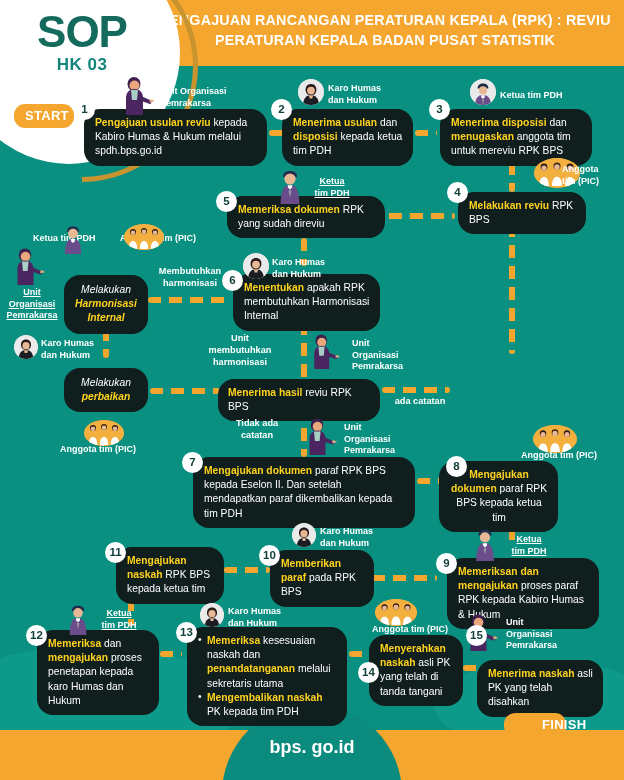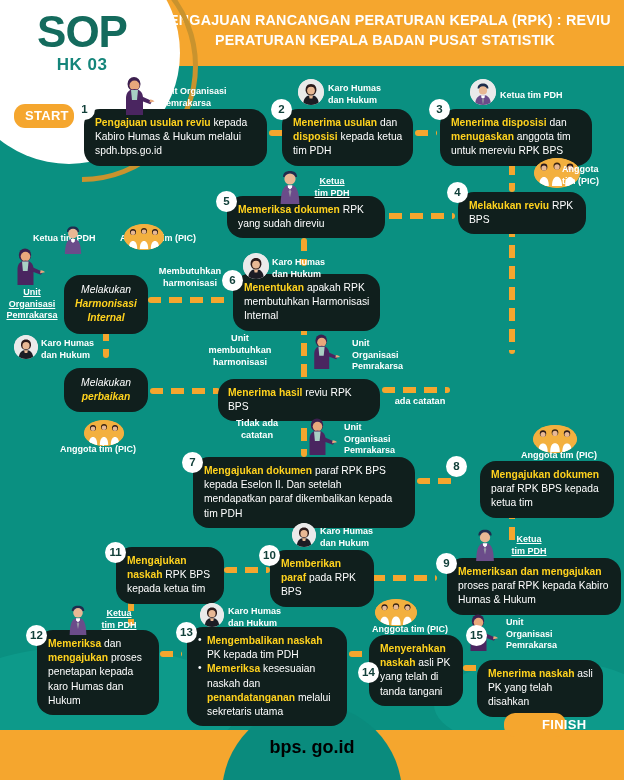--- a/index.html
+++ b/index.html
@@ -58,21 +58,21 @@
   .footer{
     position:absolute; left:0; bottom:0; width:624px; height:50px;
     background:#f5a62e;
   }
   .footer-circle{
     position:absolute; left:222px; bottom:-104px; width:180px; height:180px;
     border-radius:50%; background:#0a8b7d;
   }
   .footer-text{
     position:absolute; left:222px; bottom:22px; width:180px;
-    text-align:center; color:#000000; font-size:18px; font-weight:bold;
+    text-align:center; color:#ffffff; font-size:18px; font-weight:bold;
     letter-spacing:0px;
   }
   .bg-soft-circle{
     position:absolute; left:-60px; bottom:14px; width:300px; height:120px;
     border-radius:50%;
     background:#0d9a8a;
   }
   .bg-soft-circle2{
     position:absolute; right:-30px; bottom:30px; width:220px; height:90px;
     border-radius:50%;
@@ -501,21 +501,21 @@
         <path d="M17.2 27c0-6.2 2.1-8.7 4.8-8.7s4.8 2.5 4.8 8.7z" fill="#ffffff"></path>
         <circle cx="34" cy="8.5" r="3.2" fill="#2b1a1a"></circle>
           <circle cx="34" cy="9.4" r="2.5" fill="#e8b894"></circle>
         <path d="M29.3 27c0-6 2-8.5 4.7-8.5s4.7 2.5 4.7 8.5z" fill="#ffffff"></path>
       </svg>
     </div>
   </div>
   <div class="lbl" style="left:521px; top:450px; width:96px;">Anggota tim (PIC)</div>
 
   <div class="num" style="left:446px; top:456px;">8</div>
-  <div class="box" style="left:480px; top:461px; width:134px;">
+  <div class="box" style="left:439px; top:461px; width:119px;text-align:center;">
     <span class="hl">Mengajukan dokumen</span><span class="pl"> paraf RPK BPS kepada ketua tim</span>
   </div>
 
   <div class="dashV" style="left:509px; top:506px; height:40px;"></div>
 
   <div class="av" style="left:470px; top:527px;">
     <div class="av-flat" style="width:30px;height:34px;">
       <svg width="30" height="34" viewBox="0 0 30 36">
         <path d="M8 9c0-4 2.5-6 7-6s7 2 7 6z" fill="#1f2c4e"></path>
         <circle cx="15" cy="11" r="5.4" fill="#e8b894"></circle>
@@ -524,21 +524,21 @@
         <path d="M15 21.6l1.4 1.6-1.4 6-1.4-6z" fill="#9a9aa8"></path>
       </svg>
     </div>
   </div>
   <div class="lbl c" style="left:501px; top:534px; width:56px;">
     <span>Ketua</span><br>
     <span>tim PDH</span>
   </div>
 
   <div class="num" style="left:436px; top:553px;">9</div>
-  <div class="box" style="left:447px; top:558px; width:174px;">
+  <div class="box" style="left:447px; top:558px; width:152px;">
     <span class="hl">Memeriksan dan mengajukan</span><span class="pl"> proses paraf RPK kepada Kabiro Humas &amp; Hukum</span>
   </div>
 
   <div class="dashH" style="left:351px; top:575px; width:86px;"></div>
 
   <div class="av" style="left:292px; top:523px;">
     <div class="av-circ" style="width:24px;height:24px;">
       <svg width="24" height="24" viewBox="0 0 26 26">
         <circle cx="13" cy="13" r="13" fill="#eaeaea"></circle>
         <path d="M13 5c4 0 5.6 3 5.4 6.2-.2 3-1.9 5-5.4 5s-5.2-2-5.4-5C7.4 8 9 5 13 5z" fill="#2b1a1a"></path>
@@ -602,22 +602,22 @@
     </div>
   </div>
   <div class="lbl" style="left:228px; top:606px; width:70px;">
     <span>Karo Humas</span><br>
     <span>dan Hukum</span>
   </div>
 
   <div class="num" style="left:176px; top:622px;">13</div>
   <div class="box" style="left:187px; top:627px; width:160px; padding:7px 10px 7px 12px;">
     <ul>
+      <li><span class="hl">Memeriksa</span><span class="pl"> kesesuaian naskah dan </span><span class="hl">penandatanganan</span><span class="pl"> melalui sekretaris utama</span></li>
       <li><span class="hl">Mengembalikan naskah</span><span class="pl"> PK kepada tim PDH</span></li>
-      <li><span class="hl">Memeriksa</span><span class="pl"> kesesuaian naskah dan </span><span class="hl">penandatanganan</span><span class="pl"> melalui sekretaris utama</span></li>
     </ul>
   </div>
 
   <div class="dashH" style="left:349px; top:651px; width:26px;"></div>
 
   <div class="av" style="left:375px; top:599px;">
     <div class="av-group" style="width:42px;height:27px;">
       <svg width="42" height="27" viewBox="0 0 44 28">
         <ellipse cx="22" cy="14" rx="22" ry="14" fill="#f3b03f"></ellipse>
         <circle cx="10" cy="8.5" r="3.2" fill="#2b1a1a"></circle>

